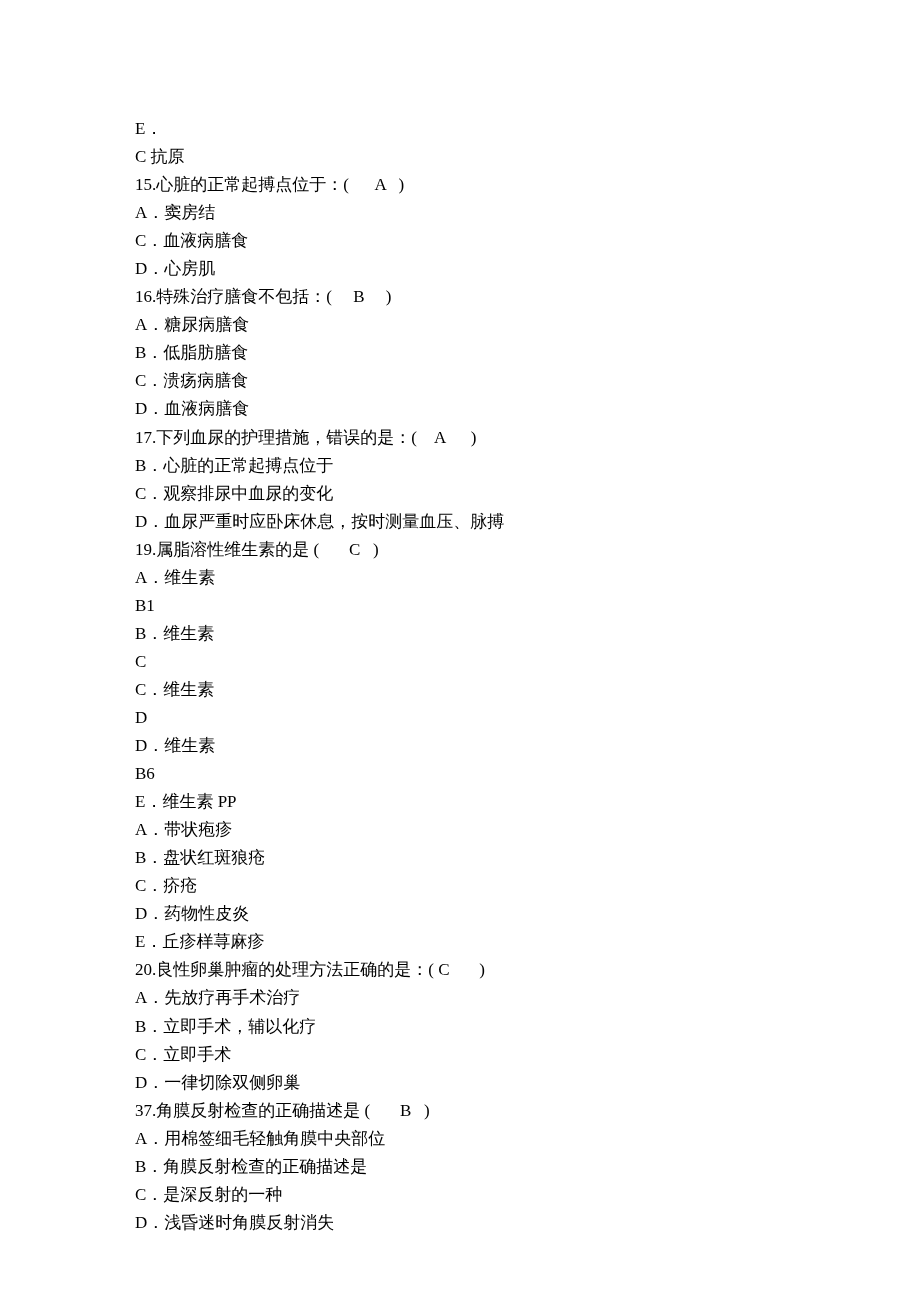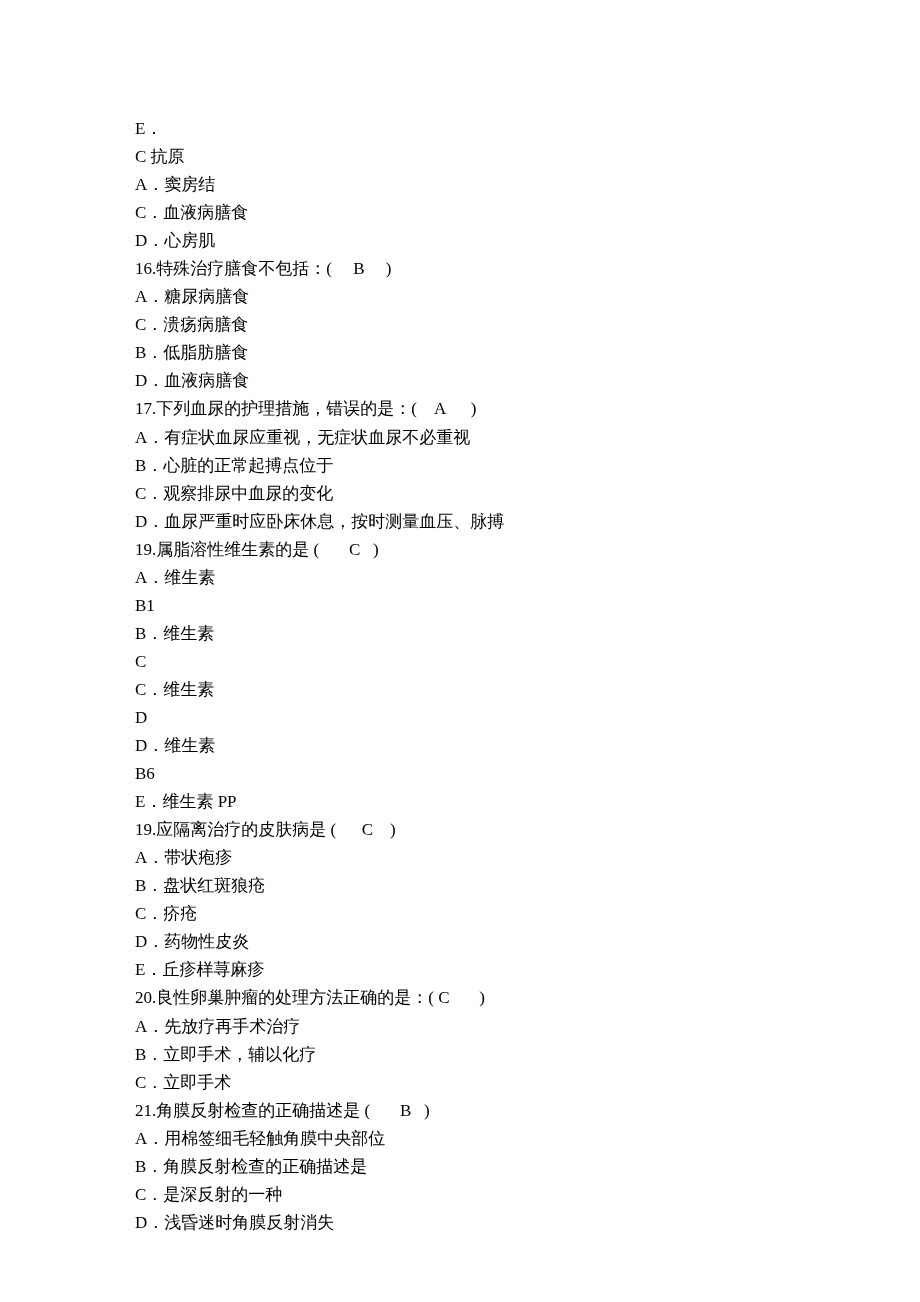--- a/index.html
+++ b/index.html
@@ -20,52 +20,52 @@
   .line {
     white-space: pre-wrap;
   }
 </style>
 </head>
 <body>
 
 <div class="page">
   <div class="line">E．</div>
   <div class="line">C 抗原</div>
+  <div class="line">15.心脏的正常起搏点位于：(      A   )</div>
   <div class="line">A．窦房结</div>
   <div class="line">C．血液病膳食</div>
   <div class="line">D．心房肌</div>
   <div class="line">16.特殊治疗膳食不包括：(     B     )</div>
   <div class="line">A．糖尿病膳食</div>
+  <div class="line">B．低脂肪膳食</div>
   <div class="line">C．溃疡病膳食</div>
-  <div class="line">B．低脂肪膳食</div>
   <div class="line">D．血液病膳食</div>
   <div class="line">17.下列血尿的护理措施，错误的是：(    A      )</div>
-  <div class="line">A．有症状血尿应重视，无症状血尿不必重视</div>
   <div class="line">B．心脏的正常起搏点位于</div>
   <div class="line">C．观察排尿中血尿的变化</div>
   <div class="line">D．血尿严重时应卧床休息，按时测量血压、脉搏</div>
   <div class="line">19.属脂溶性维生素的是 (       C   )</div>
   <div class="line">A．维生素</div>
   <div class="line">B1</div>
   <div class="line">B．维生素</div>
   <div class="line">C</div>
   <div class="line">C．维生素</div>
   <div class="line">D</div>
   <div class="line">D．维生素</div>
   <div class="line">B6</div>
   <div class="line">E．维生素 PP</div>
-  <div class="line">19.应隔离治疗的皮肤病是 (      C    )</div>
   <div class="line">A．带状疱疹</div>
   <div class="line">B．盘状红斑狼疮</div>
   <div class="line">C．疥疮</div>
   <div class="line">D．药物性皮炎</div>
   <div class="line">E．丘疹样荨麻疹</div>
   <div class="line">20.良性卵巢肿瘤的处理方法正确的是：( C       )</div>
   <div class="line">A．先放疗再手术治疗</div>
   <div class="line">B．立即手术，辅以化疗</div>
   <div class="line">C．立即手术</div>
-  <div class="line">21.角膜反射检查的正确描述是 (       B   )</div>
+  <div class="line">D．一律切除双侧卵巢</div>
+  <div class="line">37.角膜反射检查的正确描述是 (       B   )</div>
   <div class="line">A．用棉签细毛轻触角膜中央部位</div>
   <div class="line">B．角膜反射检查的正确描述是</div>
   <div class="line">C．是深反射的一种</div>
   <div class="line">D．浅昏迷时角膜反射消失</div>
 
 </div>
 
 </body></html>

